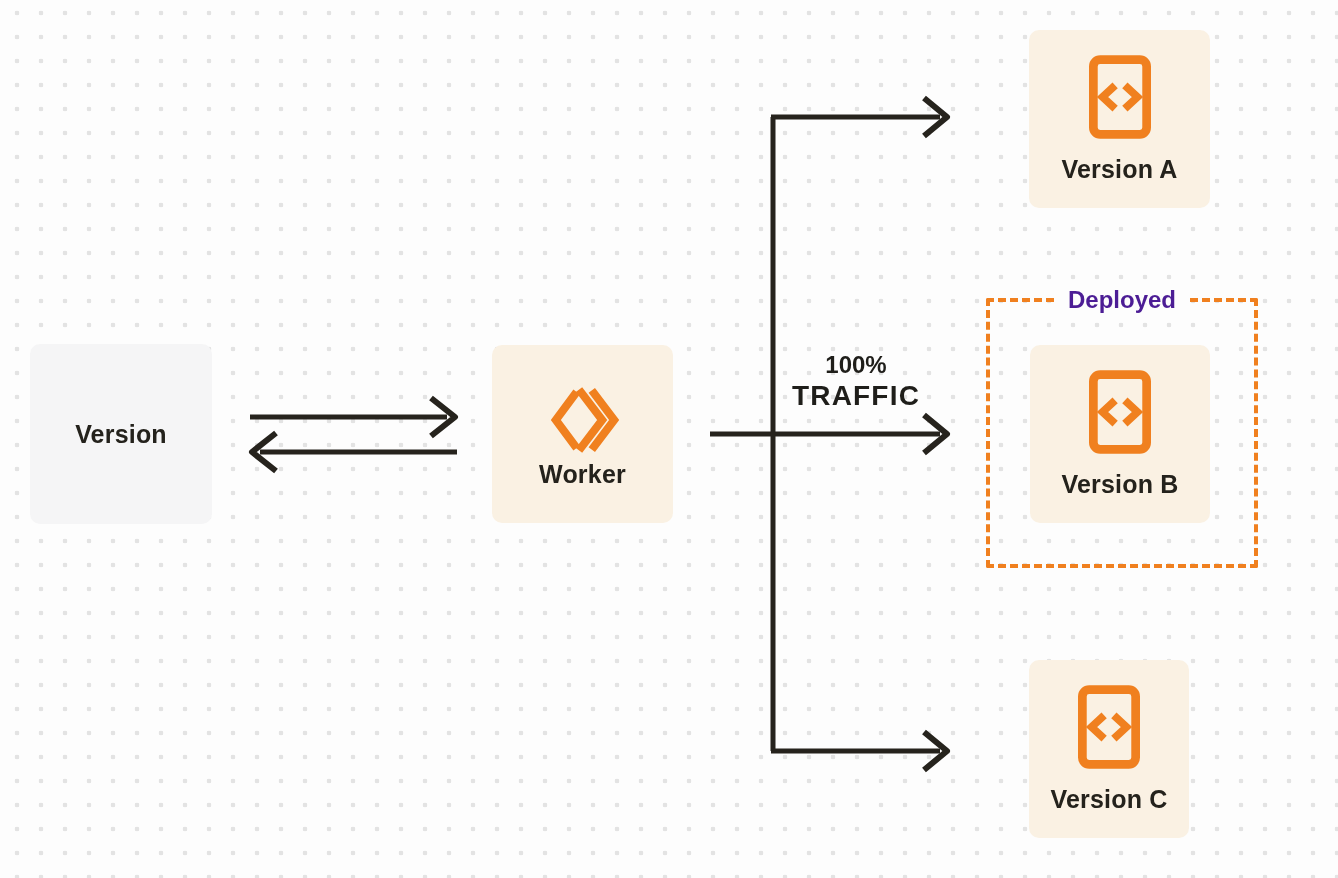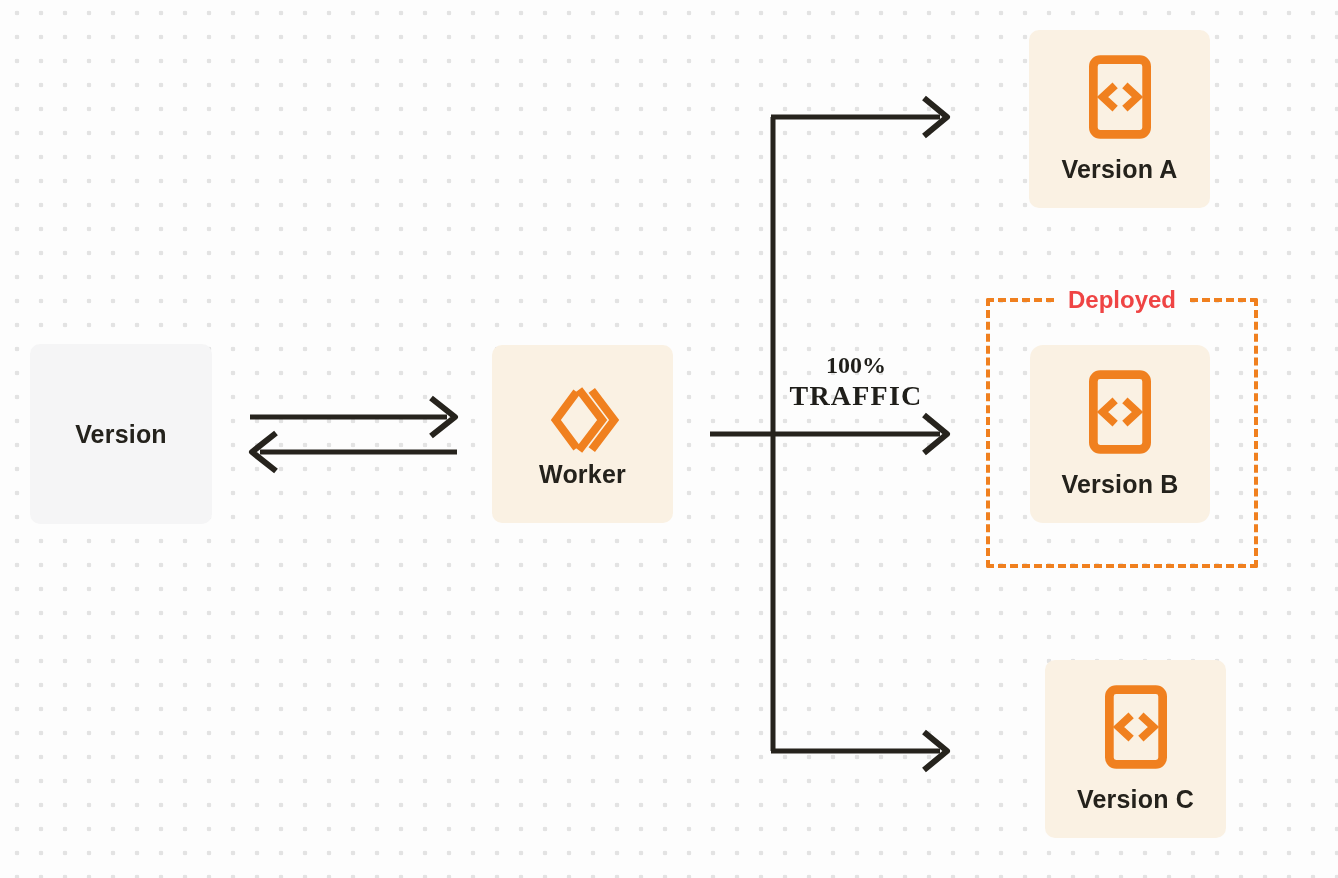--- a/index.html
+++ b/index.html
@@ -38,22 +38,22 @@
   }
   .node-cream {
     background: #FAF1E3;
   }
   .node-worker {
     left: 492px; top: 345px;
     width: 181px; height: 178px;
   }
   .node-version { gap: 16px; }
   .node-version-a { left: 1029px; top: 30px;  width: 181px; height: 178px; }
-  .node-version-b { left: 1030px; top: 345px; width: 180px; height: 178px; border-radius: 13px; }
-  .node-version-c { left: 1029px; top: 660px; width: 181px; height: 178px; margin-left: 16px; }
+  .node-version-b { left: 1030px; top: 345px; width: 180px; height: 178px; }
+  .node-version-c { left: 1029px; top: 660px; width: 160px; height: 178px; }
 
   .connector-layer {
     position: absolute;
     left: 0; top: 0;
     width: 1338px; height: 878px;
     pointer-events: none;
   }
 
   .deployed-box {
     position: absolute;
@@ -65,33 +65,32 @@
   }
   .deployed-label {
     position: absolute;
     top: -17px;
     left: 50%;
     transform: translateX(-50%);
     background: #FDFDFD;
     padding: 0 12px;
     font-size: 24px;
     font-weight: 700;
-    color: #ef4444;
+    color: #4c1d95;
     white-space: nowrap;
     line-height: 30px;
   }
 
   .traffic-label {
     position: absolute;
     left: 786px; top: 350px;
     width: 140px;
     text-align: center;
     color: #1F1E1A;
     font-weight: 700;
-    font-family: Liberation Serif, serif;
   }
   .traffic-label .pct   { font-size: 24px; line-height: 30px; display: block; }
   .traffic-label .word  { font-size: 28px; line-height: 32px; letter-spacing: 1.2px; display: block; }
 
   .icon-box { display: block; }
 </style>
 </head>
 <body>
 
 <div class="canvas">

